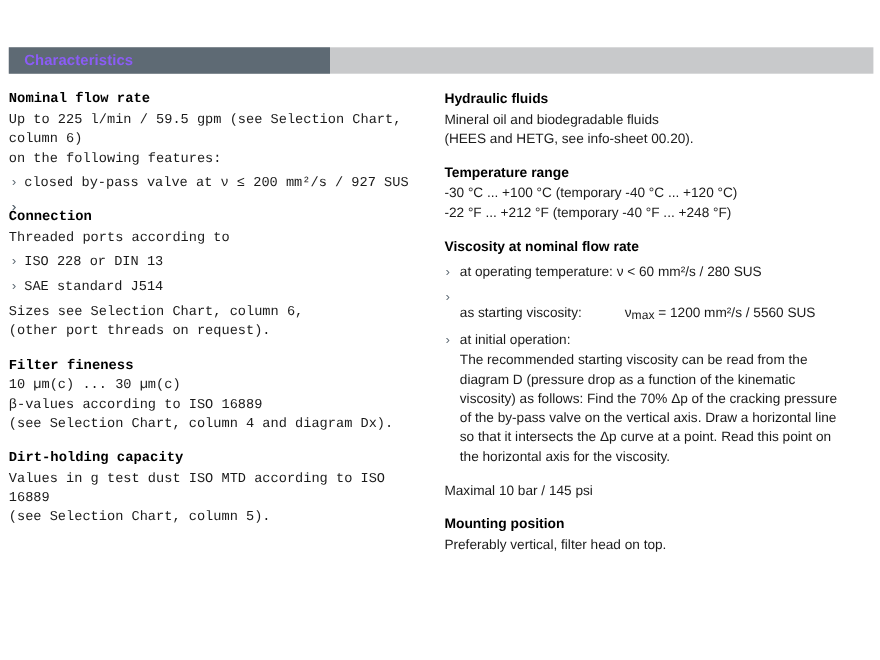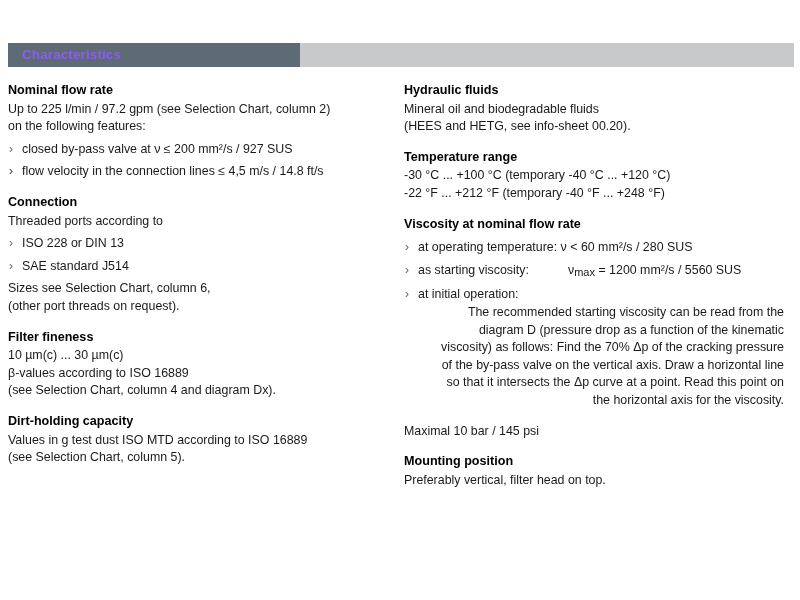--- a/index.html
+++ b/index.html
@@ -51,20 +51,21 @@
   .col {
     position: absolute;
     top: 82px;
     font-size: 12.4px;
     line-height: 17.6px;
     color: #1a1a1a;
   }
   .col-left {
     left: 8px;
     width: 372px;
+    font-family: Liberation Mono, monospace;
   }
   .col-right {
     left: 404px;
     width: 380px;
   }
   .sect-title {
     font-weight: bold;
     font-size: 12.6px;
     color: #000000;
     margin: 0 0 1px 0;
@@ -89,58 +90,58 @@
   ul.bullets li .marker {
     position: absolute;
     left: 1px;
     top: 0;
     color: #5e6a74;
     font-size: 12px;
     line-height: 17.6px;
   }
   .indent-cont {
     padding-left: 14px;
-    text-align: right;
   }
   .gapper {
     height: 5px;
   }
   .sub {
     font-size: 11px;
     vertical-align: -2px;
   }
   .vmax-row {
     display: block;
   }
   .vmax-label {
     display: inline-block;
     width: 150px;
+    margin-top: 14px;
   }
   .nowrap { white-space: nowrap; }
 </style>
 </head>
 <body>
 
 <div class="page">
 
   <div class="header-bar"></div>
   <div class="header-accent"></div>
   <div class="header-title">Characteristics</div>
 
   <div class="col col-left">
 
     <div class="block">
       <div class="sect-title">Nominal flow rate</div>
-      <p class="line">Up to 225 l/min / 97.2 gpm (see Selection Chart, column 2)</p>
+      <p class="line">Up to 225 l/min / 59.5 gpm (see Selection Chart, column 6)</p>
       <p class="line">on the following features:</p>
       <div class="gapper"></div>
       <ul class="bullets">
         <li><span class="marker">›</span><span>closed by-pass valve at ν ≤ 200 mm²/s / 927 SUS</span></li>
         <li style="margin-top:5px"><span class="marker">›</span></li>
-        <li style="margin-top:5px"><span class="marker">›</span><span>flow velocity in the connection lines ≤ 4,5 m/s / 14.8 ft/s</span></li>
+        <li style="margin-top:5px"><span class="marker">›</span></li>
       </ul>
     </div>
 
     <div class="block">
       <div class="sect-title">Connection</div>
       <p class="line">Threaded ports according to</p>
       <div class="gapper"></div>
       <ul class="bullets">
         <li><span class="marker">›</span><span>ISO 228 or DIN 13</span></li>
         <li style="margin-top:5px"><span class="marker">›</span><span>SAE standard J514</span></li>

